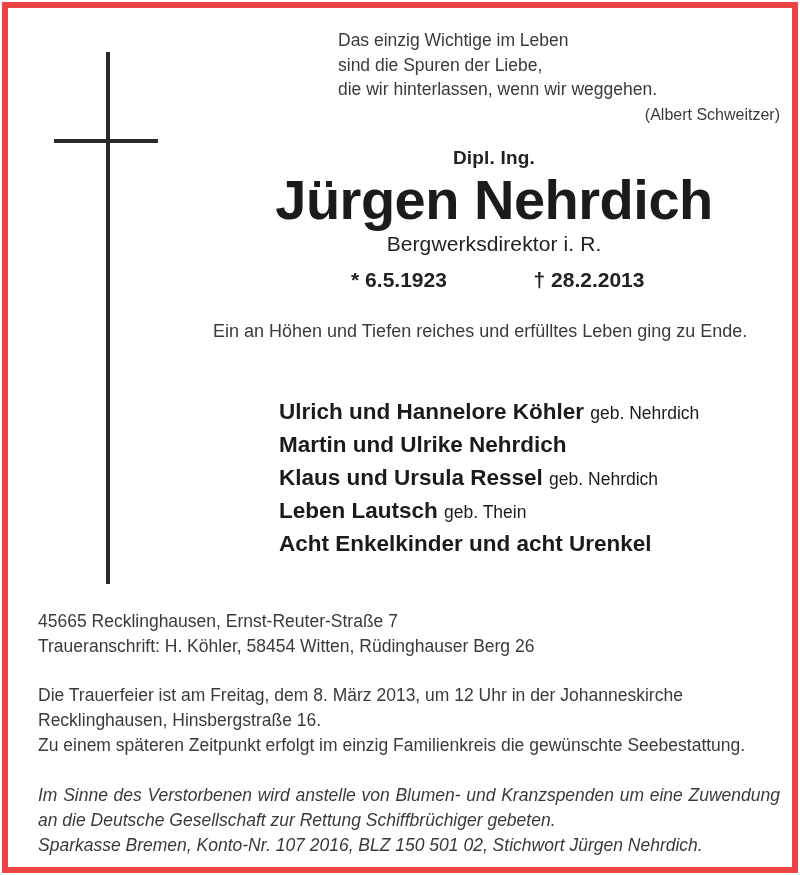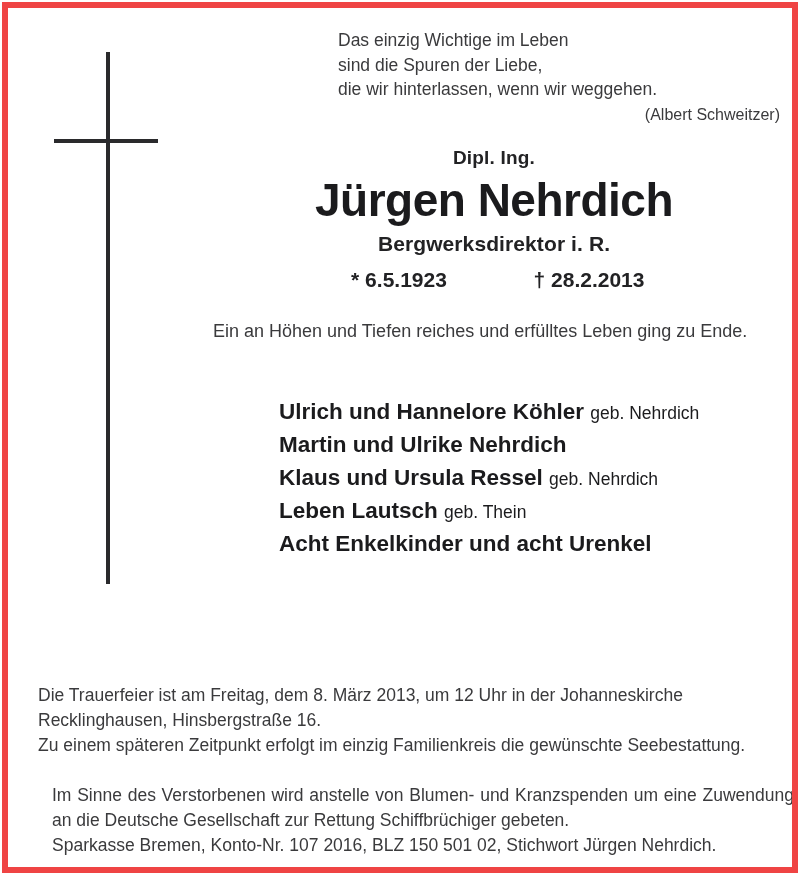--- a/index.html
+++ b/index.html
@@ -91,30 +91,30 @@
     text-align: center;
   }
   .honorific {
     font-size: 19px;
     font-weight: 700;
     line-height: 24px;
     letter-spacing: 0.2px;
     color: #222224;
   }
   .full-name {
-    font-size: 46px;
+    font-size: 56px;
     font-weight: 700;
     line-height: 56px;
     letter-spacing: -0.5px;
     margin-top: 2px;
     color: #1b1b1d;
   }
   .profession {
     font-size: 21px;
-    font-weight: 700;
+    font-weight: 400;
     line-height: 27px;
     letter-spacing: 0.1px;
     margin-top: 2px;
     color: #222224;
   }
   .dates-row {
     margin-top: 9px;
     font-size: 21px;
     font-weight: 700;
     line-height: 27px;
@@ -181,27 +181,28 @@
     color: #3a3a3c;
   }
   .ceremony-block .just {
     text-align: justify;
     text-align-last: left;
   }
 
   
   .donation-block {
     position: absolute;
-    left: 44px;
+    left: 30px;
     top: 775px;
     width: 742px;
     font-size: 17.5px;
     line-height: 25px;
     font-weight: 400;
     color: #3a3a3c;
+    font-style: italic;
   }
   .donation-block .just {
     text-align: justify;
     text-align-last: left;
   }
   .nowrap { white-space: nowrap; }
 </style>
 </head>
 <body>
 
@@ -248,20 +249,24 @@
       <div class="family-line">
         <span>Leben Lautsch</span>
         <span class="family-suffix">geb. Thein</span>
       </div>
       <div class="family-line">
         <span>Acht Enkelkinder und acht Urenkel</span>
         <span class="family-suffix"></span>
       </div>
     </div>
 
+    <div class="address-block">
+      <div class="nowrap">45665 Recklinghausen, Ernst-Reuter-Straße 7</div>
+      <div class="nowrap">Traueranschrift: H. Köhler, 58454 Witten, Rüdinghauser Berg 26</div>
+    </div>
 
     <div class="ceremony-block">
       <div>Die Trauerfeier ist am Freitag, dem 8. März 2013, um 12 Uhr in der Johanneskirche Recklinghausen, Hinsbergstraße 16.</div>
       <div class="just">Zu einem späteren Zeitpunkt erfolgt im einzig Familienkreis die gewünschte Seebestattung.</div>
     </div>
 
     <div class="donation-block">
       <div class="just">Im Sinne des Verstorbenen wird anstelle von Blumen- und Kranzspenden um eine Zuwendung an die Deutsche Gesellschaft zur Rettung Schiffbrüchiger gebeten.</div>
       <div class="nowrap">Sparkasse Bremen, Konto-Nr. 107 2016, BLZ 150 501 02, Stichwort Jürgen Nehrdich.</div>
     </div>

